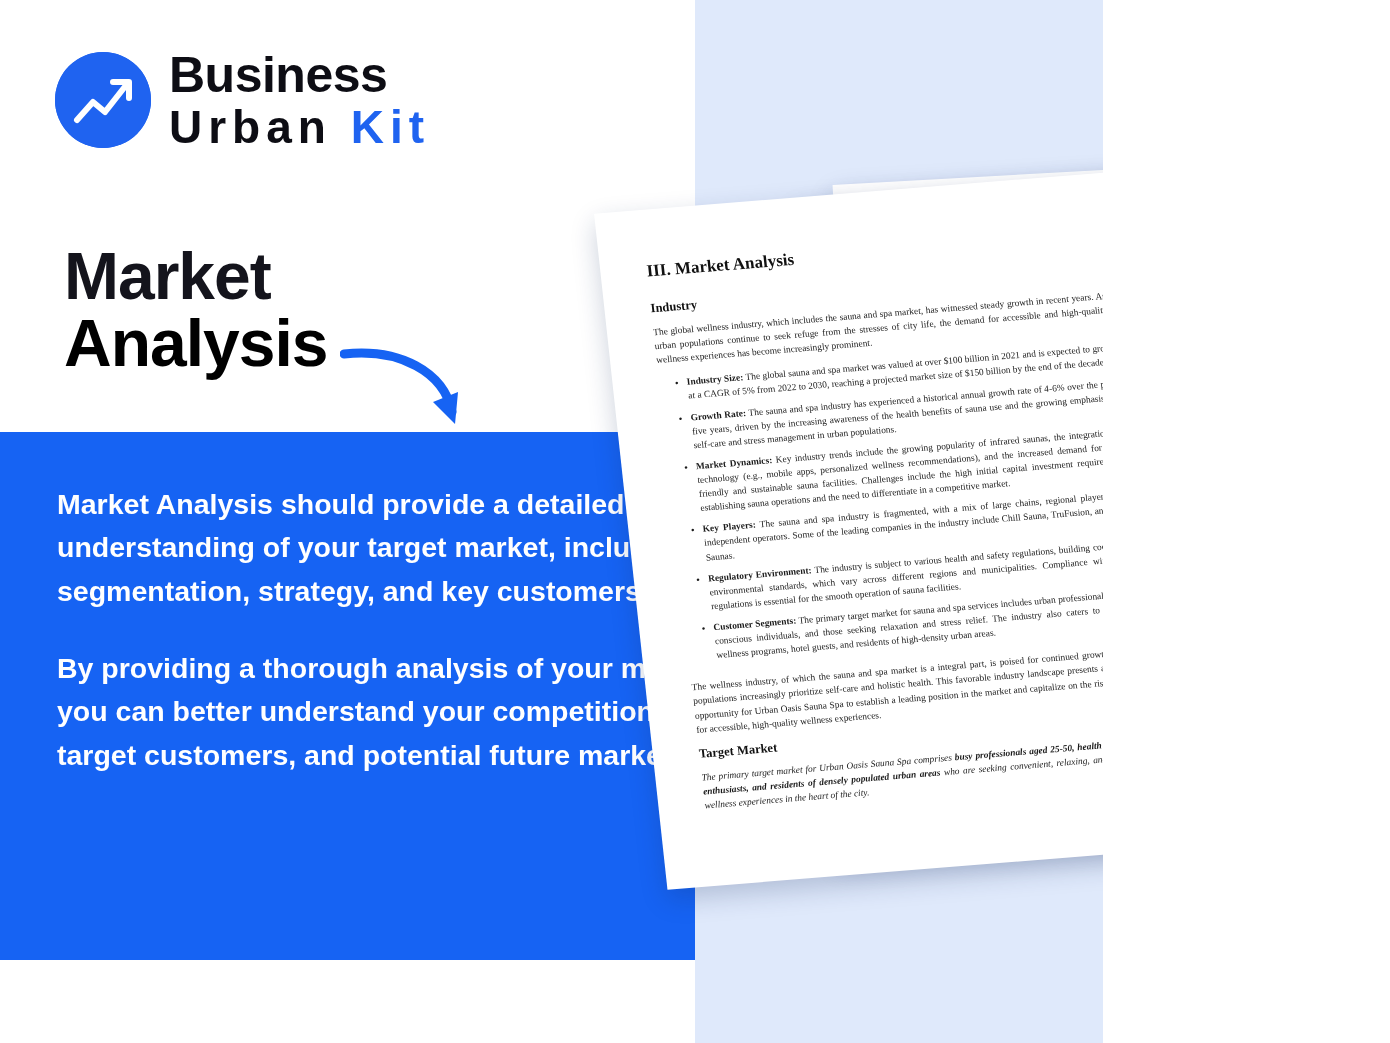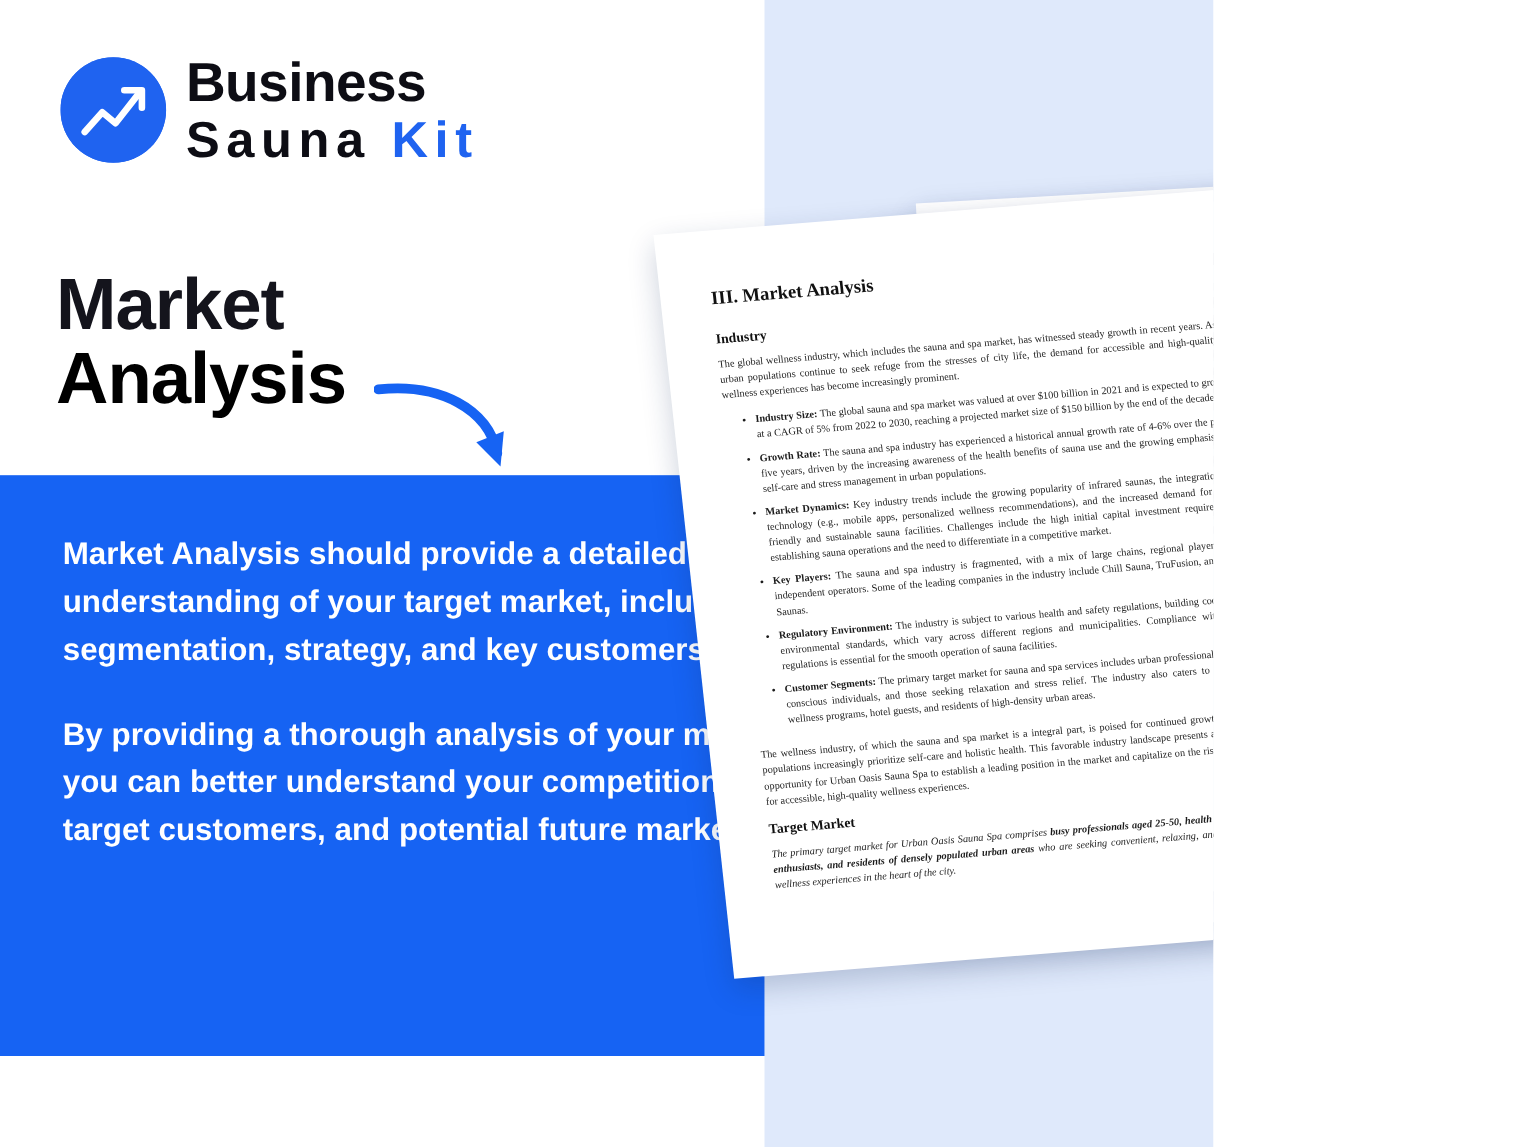--- a/index.html
+++ b/index.html
@@ -46,21 +46,21 @@
     letter-spacing: -0.5px;
   }
   .logo-text .l2 {
     font-size: 46px; font-weight: 700; color: #0d0d14;
     letter-spacing: 6px; margin-top: 4px;
   }
   .logo-text .l2 .kit { color: #1f63f0; text-align: center; }
 
   
   .title {
-    position: absolute; left: 51px; top: 243px;
+    position: absolute; left: 64px; top: 243px;
     font-size: 66px; font-weight: 700; color: #14141c;
     line-height: 1.02; letter-spacing: -1px;
   }
   .title .sub { color: #000000; display: block; }
 
   
   .arrow { position: absolute; left: 340px; top: 340px; }
 
   
   .blue-copy {
@@ -144,21 +144,21 @@
     <div class="logo-mark">
       <svg width="96" height="96" viewBox="0 0 96 96">
         <circle cx="48" cy="48" r="48" fill="#1f63f0"></circle>
         <polyline points="22,68 38,50 50,60 72,32" fill="none" stroke="#ffffff" stroke-width="6" stroke-linecap="round" stroke-linejoin="round"></polyline>
         <polyline points="58,30 74,30 74,46" fill="none" stroke="#ffffff" stroke-width="6" stroke-linecap="round" stroke-linejoin="round"></polyline>
       </svg>
     </div>
     <div class="logo-text">
       <div class="l1">Business</div>
       <div class="l2">
-        <span>Sauna </span><span class="kit">Kit</span>
+        <span>Urban </span><span class="kit">Kit</span>
       </div>
     </div>
   </div>
 
   <div class="title">
     <span>Market</span>
     <span class="sub">Analysis</span>
   </div>
 
   <div class="arrow">

